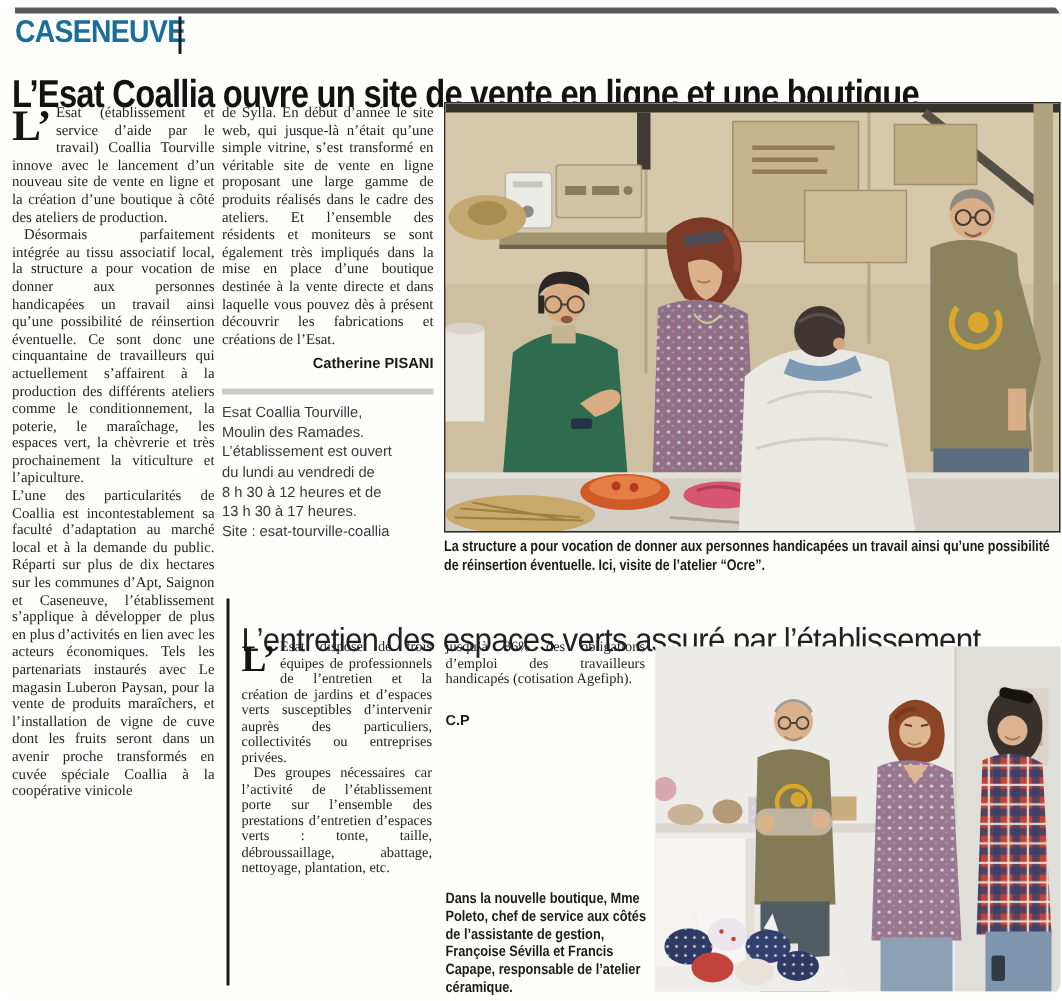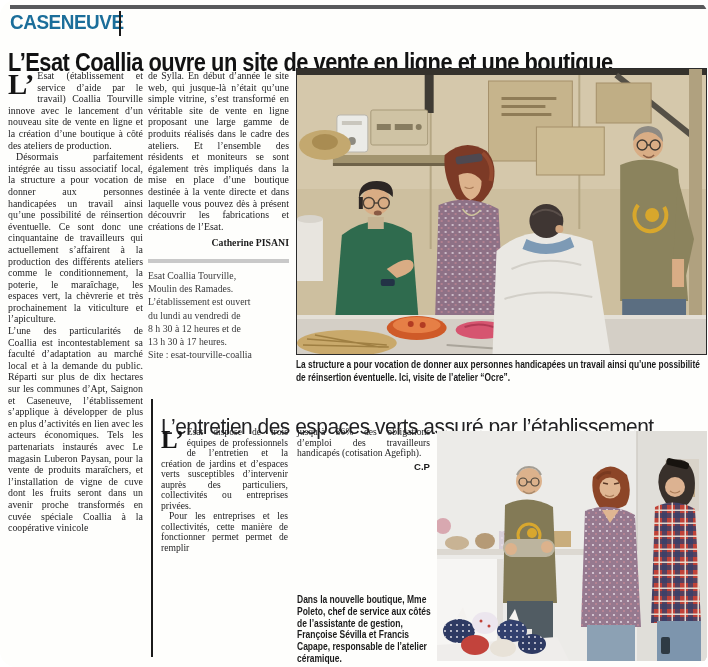--- a/index.html
+++ b/index.html
@@ -29,26 +29,26 @@
   .dropcap {
     float:left; font-weight:bold; font-size:29px; line-height:25px;
     padding:2px 3px 0 0; color:#151515;
   }
   .crosshead {
     font-family:"Liberation Sans", sans-serif; font-weight:bold;
     font-size:10.8px; line-height:12.2px; color:#141414;
     margin:7px 0 2px 0; text-align:left;
   }
   .byline {
-    font-family:Liberation Serif, serif; font-weight:bold; font-size:9.8px;
+    font-family:Liberation Sans, sans-serif; font-weight:bold; font-size:9.8px;
     text-align:right; margin-top:5px; color:#1a1a1a;
   }
   .infobox {
     margin-top:10px; border-top:4px solid #c9c9c9; padding-top:6px;
-    font-family:Liberation Serif, serif; font-size:9.8px; line-height:13.2px;
+    font-family:Liberation Sans, sans-serif; font-size:9.8px; line-height:13.2px;
     color:#39393b; white-space:pre-line; text-align:left;
   }
   figure { margin:0; padding:0; }
   .photo1 {
     position:absolute; left:296px; top:68px; width:411px; height:287px;
     border:1px solid #2b2b2b; box-sizing:border-box; background:#cdbf9f;
   }
   .photo1 svg, .photo2 svg { display:block; width:100%; height:100%; }
   .caption1 {
     position:absolute; left:296px; top:358px; width:502px;
@@ -62,21 +62,21 @@
     font-family:"Liberation Sans", sans-serif; font-weight:400; font-size:22px;
     color:#222224; letter-spacing:-0.5px; transform:scaleX(0.95); transform-origin:left top;
     white-space:nowrap;
   }
   .subcol { position:absolute; top:427px; font-size:9.6px; line-height:10.5px; text-align:justify; }
   .scolA { left:161px; width:127px; }
   .scolB { left:297px; width:133px; }
   .subcol .dropcap { font-size:25px; line-height:22px; }
   .sig {
     font-family:"Liberation Sans", sans-serif; font-weight:bold; font-size:9.6px;
-    text-align:right; margin-top:3px; color:#1a1a1a;
+    text-align:left; margin-top:17px; color:#1a1a1a;
   }
   .caption2 {
     position:absolute; left:297px; top:594px; width:160px;
     font-family:"Liberation Sans", sans-serif; font-weight:bold;
     font-size:10px; line-height:11.8px; color:#1b1b1b;
     transform:scaleX(0.85); transform-origin:left top;
   }
   .photo2 { position:absolute; left:437px; top:431px; width:270px; height:230px; background:#ecebe8; }
 </style>
 </head>
@@ -207,21 +207,21 @@
       </g>
     </svg>
   </figure>
   <div class="caption1">La structure a pour vocation de donner aux personnes handicapées un travail ainsi qu’une possibilité de réinsertion éventuelle. Ici, visite de l’atelier “Ocre”.</div>
 
   <div class="sub-rule"></div>
   <h2 class="sub-headline">L’entretien des espaces verts assuré par l’établissement</h2>
 
   <div class="subcol scolA">
     <p class="para first"><span class="dropcap">L’</span><span>Esat dispose de trois équipes de professionnels de l’entretien et la création de jardins et d’espaces verts susceptibles d’intervenir auprès des particuliers, collectivités ou entreprises privées.</span></p>
-    <p class="para">Pour les entreprises et les collectivités, cette manière de fonctionner permet permet de remplir</p>
+    <p class="para">Des groupes nécessaires car l’activité de l’établissement porte sur l’ensemble des prestations d’entretien d’espaces verts : tonte, taille, débroussaillage, abattage, nettoyage, plantation, etc.</p>
   </div>
 
   <div class="subcol scolB">
     <p class="para first">jusqu’à 36% des obligations d’emploi des travailleurs handicapés (cotisation Agefiph).</p>
     <div class="sig">C.P</div>
   </div>
 
   <div class="caption2">Dans la nouvelle boutique, Mme Poleto, chef de service aux côtés de l’assistante de gestion, Françoise Sévilla et Francis Capape, responsable de l’atelier céramique.</div>
 
   <figure class="photo2">

